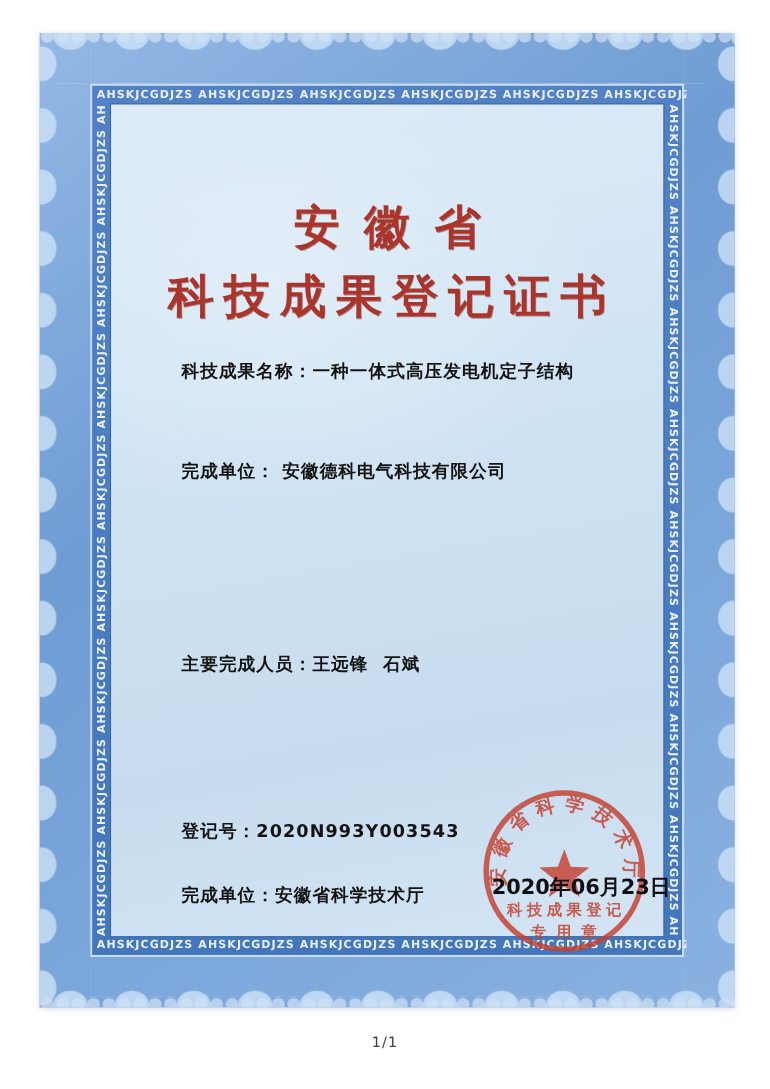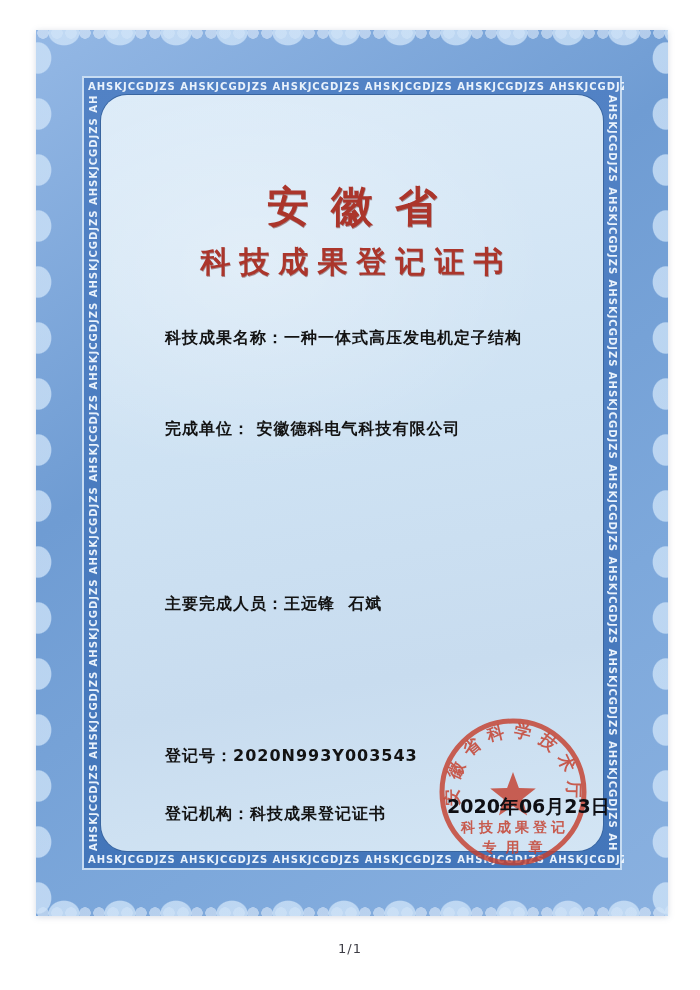--- a/index.html
+++ b/index.html
@@ -40,29 +40,28 @@
   .strip-left,.strip-right{width:756px;top:50%;}
   .strip-left{left:8.5px;transform:translate(-50%,-50%) rotate(-90deg);}
   .strip-right{left:calc(100% - 8.5px);transform:translate(-50%,-50%) rotate(90deg);}
   
   .content{
     position:absolute;inset:65px;
     background:
       radial-gradient(420px 300px at 30% 22%, rgba(255,255,255,.30), transparent 70%),
       linear-gradient(170deg,#dcebf8 0%,#cee2f3 45%,#c8dcef 75%,#d3e5f4 100%);
     box-shadow:0 0 0 1px #39659f;
-    border-radius:26px;
   }
   .title{
     position:absolute;left:0;width:100%;text-align:center;
     font-family:"DejaVu Serif",serif;font-weight:bold;color:#ab352b;
     text-shadow:0.6px 0.8px 0 rgba(96,22,16,.45);
   }
   .title-1{top:84px;font-size:42px;letter-spacing:22px;padding-left:22px;box-sizing:border-box;}
-  .title-2{top:147px;font-size:30px;letter-spacing:9px;padding-left:9px;box-sizing:border-box;}
+  .title-2{top:147px;font-size:42px;letter-spacing:9px;padding-left:9px;box-sizing:border-box;}
   .field{
     position:absolute;left:64px;
     font-family:"DejaVu Sans",sans-serif;font-weight:bold;font-size:16px;
     color:#131313;letter-spacing:1px;white-space:pre;
   }
   .f-name{top:233px;}
   .f-unit{top:324px;}
   .f-people{top:499px;}
   .f-regno{top:651px;}
   .f-agency{top:709px;}
@@ -98,21 +97,21 @@
 
   <div class="content">
 
     <div class="title title-1">安徽省</div>
     <div class="title title-2">科技成果登记证书</div>
 
     <div class="field f-name">科技成果名称：一种一体式高压发电机定子结构</div>
     <div class="field f-people">主要完成人员：王远锋  石斌</div>
     <div class="field f-unit">完成单位： 安徽德科电气科技有限公司</div>
     <div class="field f-regno">登记号：2020N993Y003543</div>
-    <div class="field f-agency">登记机构：科技成果登记证书</div>
+    <div class="field f-agency">完成单位：安徽省科学技术厅</div>
 
     <svg class="stamp" viewBox="0 0 156 156">
       <circle cx="78" cy="78" r="71" fill="none" stroke="#c5402f" stroke-width="5" stroke-opacity="0.88"></circle>
       <path id="seal-arc" d="M 28.2 101.2 A 55 55 0 1 1 127.8 101.2" fill="none"></path>
       <text class="arc-text" text-anchor="middle" fill-opacity="0.9">
         <textPath href="#seal-arc" startOffset="50%">安徽省科学技术厅</textPath>
       </text>
       <polygon fill="#c5402f" fill-opacity="0.88" points="78,58 83.9,73.9 100.8,74.6 87.5,85.1 92.1,101.4 78,92 63.9,101.4 68.5,85.1 55.2,74.6 72.1,73.9"></polygon>
       <text class="mid-text" x="80" y="118" text-anchor="middle" fill-opacity="0.9">科技成果登记</text>
       <text class="low-text" x="82" y="138" text-anchor="middle" fill-opacity="0.9">专用章</text>

